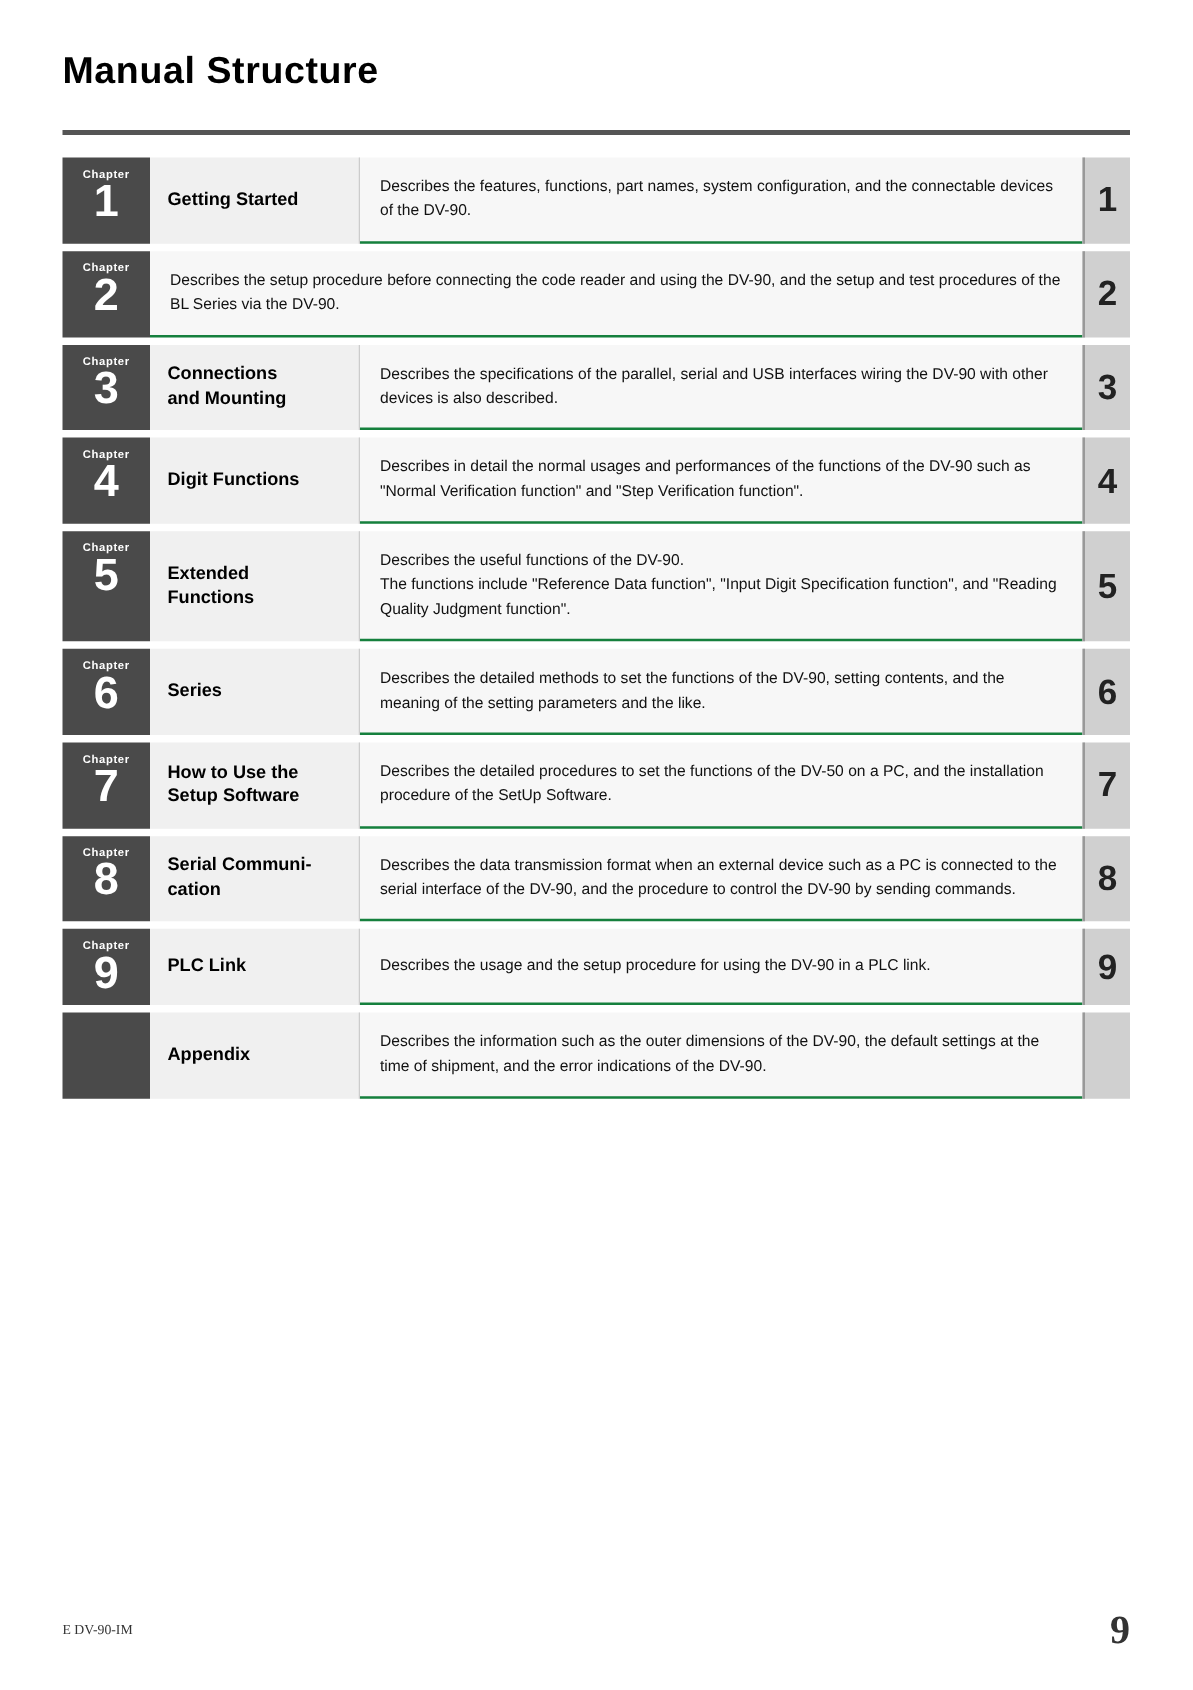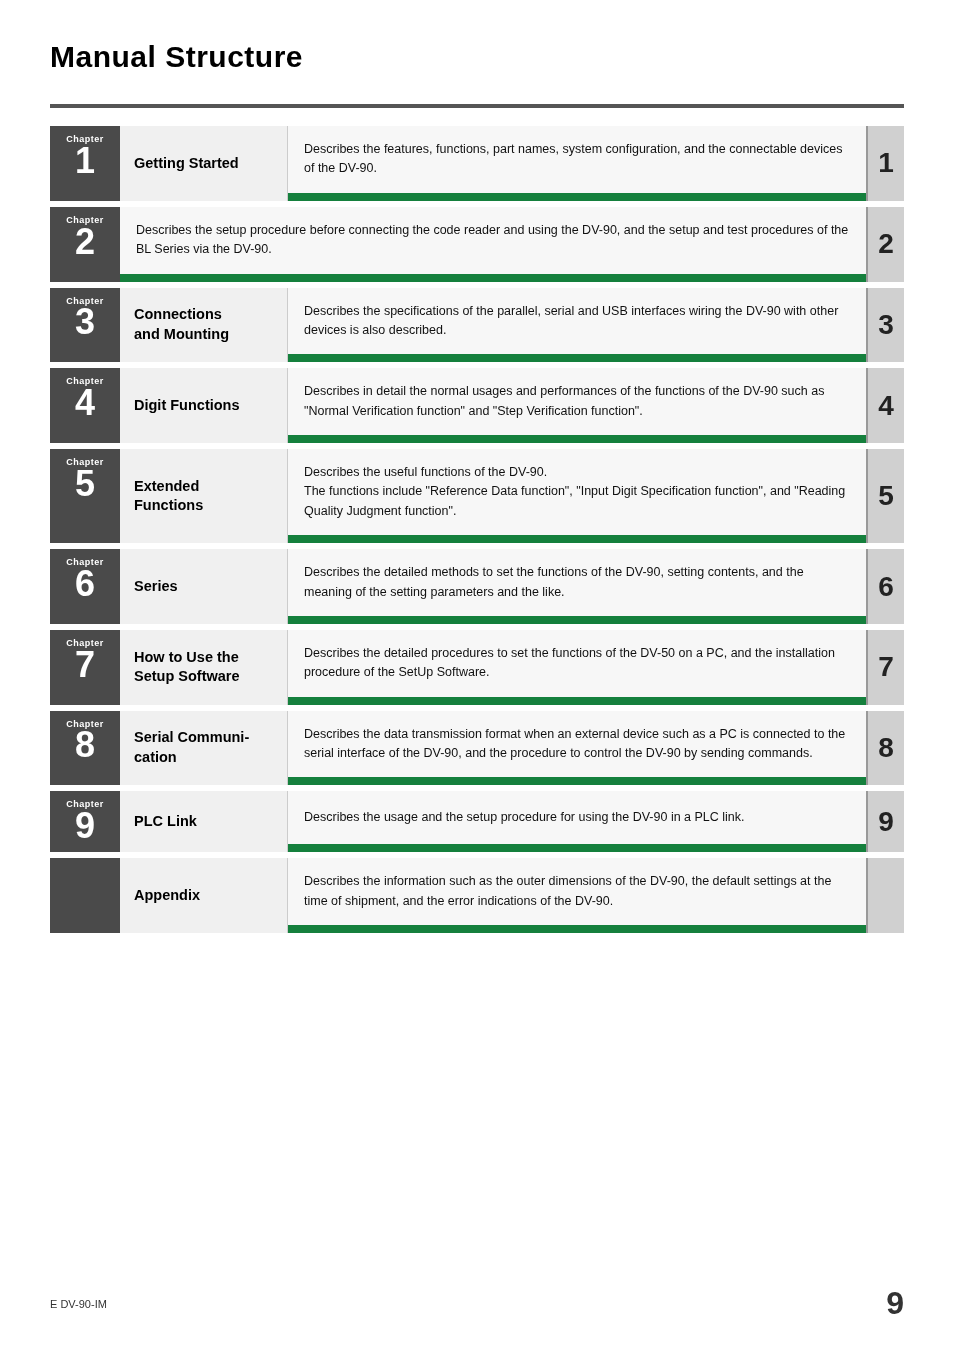--- a/index.html
+++ b/index.html
@@ -86,21 +86,21 @@
       font-weight: 900;
       line-height: 1.35;
     }
 
     .chapter-desc-col {
       flex: 1;
       background: #f7f7f7;
       padding: 14px 16px 14px 16px;
       display: flex;
       align-items: center;
-      border-bottom: 8px solid #15803d;
+      border-bottom: 2px solid #15803d;
     }
 
     .chapter-desc-col .desc-text {
       font-size: 12.5px;
       line-height: 1.55;
       color: #111;
     }
 
     .tab-col {
       width: 38px;
@@ -124,20 +124,21 @@
     }
 
     .footer {
       position: absolute;
       bottom: 30px;
       left: 50px;
       right: 50px;
       display: flex;
       justify-content: space-between;
       align-items: center;
+      font-family: Liberation Serif, serif;
     }
 
     .footer-left {
       font-size: 11px;
       color: #333;
     }
 
     .footer-right {
       font-size: 32px;
       font-weight: 900;

